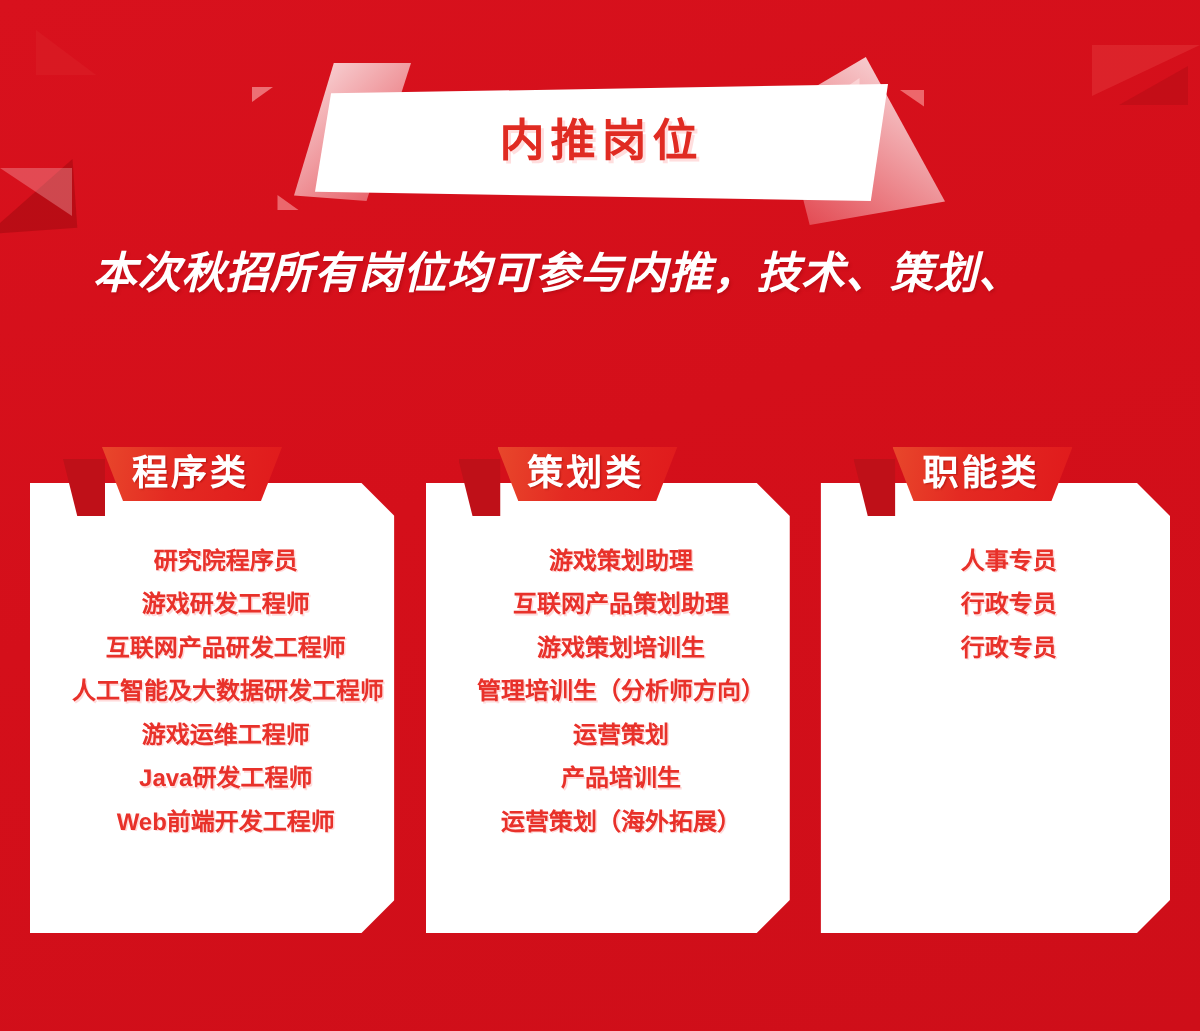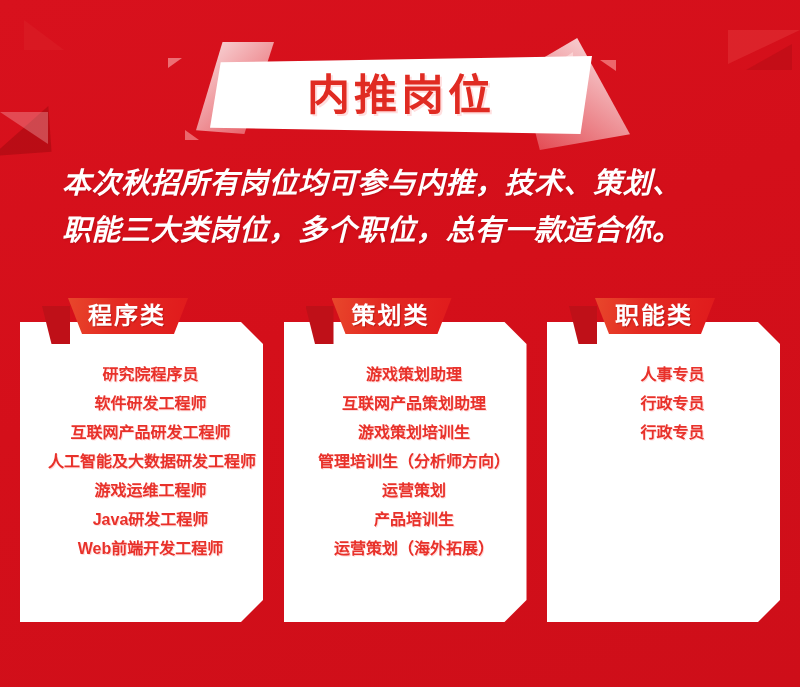--- a/index.html
+++ b/index.html
@@ -110,21 +110,21 @@
     position: absolute;
     left: 210px; top: 14px;
     width: 382px; height: 78px;
     background: #ffffff;
     clip-path: polygon(2.8% 8%, 100% 0%, 97% 100%, 0% 92%);
     display: flex;
     align-items: center;
     justify-content: center;
   }
   .ribbon-title {
-    font-size: 43px;
+    font-size: 30px;
     font-weight: bold;
     color: #e02b22;
     letter-spacing: 4px;
     line-height: 1;
     text-shadow: 2px 2px 0 rgba(255,160,160,0.35);
   }
 
   
   .subtitle {
     position: absolute;
@@ -227,30 +227,29 @@
   <div class="ribbon-wrap">
     <div class="ribbon-fold-left"></div>
     <div class="ribbon-fold-right"></div>
     <div class="ribbon">
       <span class="ribbon-title">内推岗位</span>
     </div>
   </div>
 
   <div class="subtitle">
     <div>本次秋招所有岗位均可参与内推，技术、策划、</div>
-    <div>职能三大类岗位，多个职位，总有一款适合你。</div>
   </div>
 
   <div class="columns">
 
     <div class="col">
       <div class="card"></div>
       <div class="card-list">
         <div class="job">研究院程序员</div>
-        <div class="job">软件研发工程师</div>
+        <div class="job">游戏研发工程师</div>
         <div class="job">互联网产品研发工程师</div>
         <div class="job">人工智能及大数据研发工程师</div>
         <div class="job">游戏运维工程师</div>
         <div class="job">Java研发工程师</div>
         <div class="job">Web前端开发工程师</div>
       </div>
       <div class="tag-ear"></div>
       <div class="tag">
         <span class="tag-label">程序类</span>
       </div>

